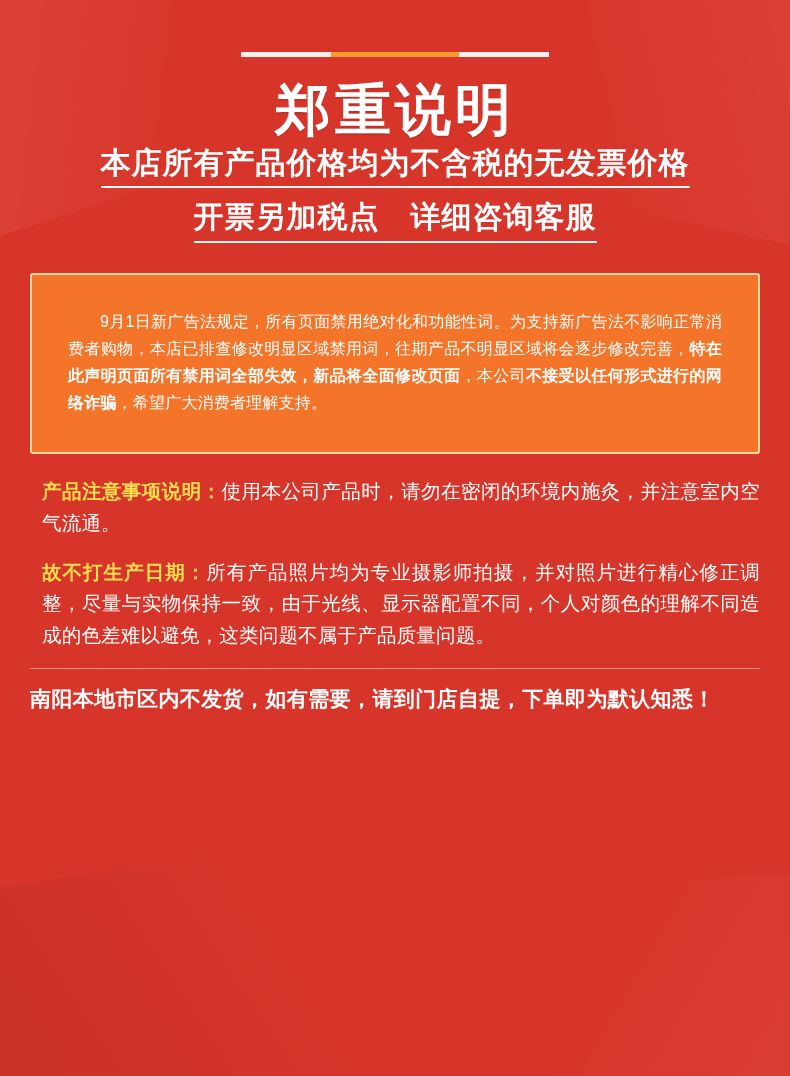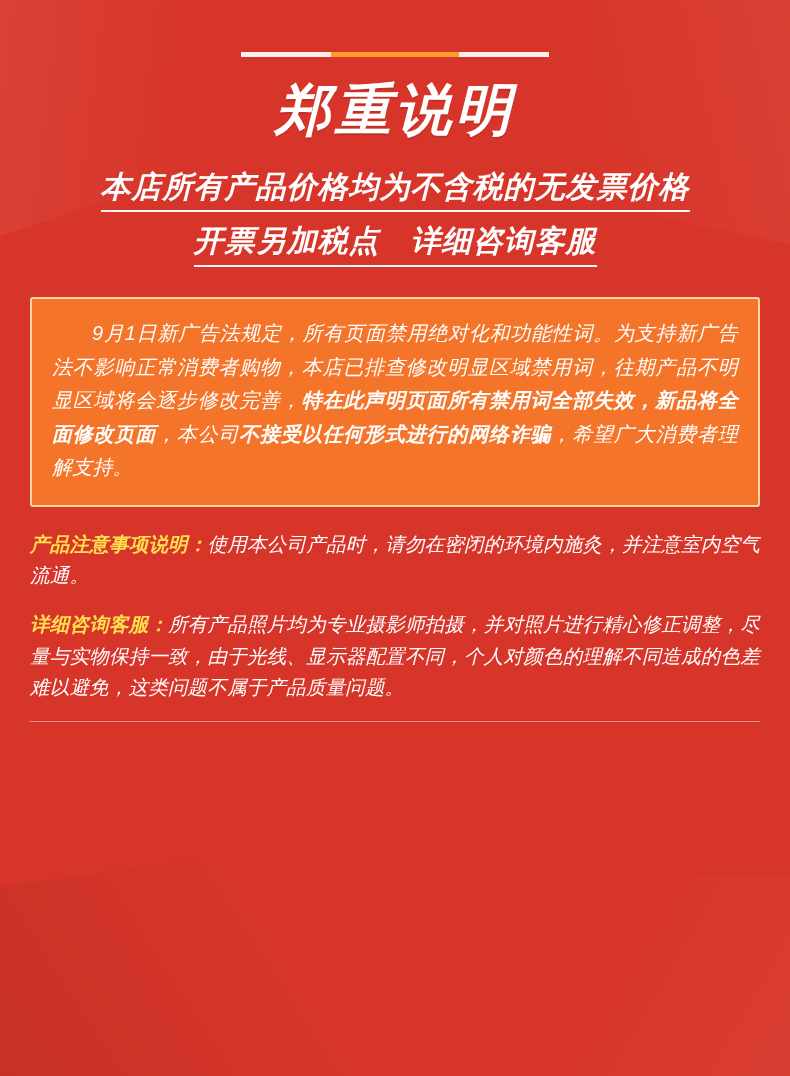--- a/index.html
+++ b/index.html
@@ -42,21 +42,20 @@
     right: -140px; bottom: -100px;
     width: 480px; height: 300px;
     background: linear-gradient(300deg, rgba(255,255,255,0.07), rgba(255,255,255,0) 70%);
   }
 
   .page {
     position: relative;
     z-index: 2;
     padding: 0 30px;
     box-sizing: border-box;
-    font-style: italic;
   }
 
   
   .top-rule {
     display: flex;
     align-items: center;
     justify-content: center;
     margin-top: 52px;
     height: 5px;
   }
@@ -79,21 +78,20 @@
     font-weight: bold;
     letter-spacing: 4px;
     margin-top: 22px;
     line-height: 1.12;
     color: #ffffff;
     text-shadow: 0 2px 0 rgba(0,0,0,0.10);
   }
 
   .subtitle-block {
     text-align: center;
-    margin-top: 24px;
   }
   .subtitle-line {
     display: inline-block;
     font-size: 30px;
     font-weight: bold;
     line-height: 1.42;
     letter-spacing: 1px;
     color: #ffffff;
     border-bottom: 2px solid rgba(255,255,255,0.95);
     padding-bottom: 2px;
@@ -105,36 +103,37 @@
   
   .notice-panel {
     margin-top: 30px;
     background: #f4752a;
     border: 2px solid #ffd9a0;
     border-radius: 3px;
     padding: 18px 20px 20px 20px;
     box-sizing: border-box;
   }
   .notice-panel p {
-    margin: 0;
-    font-size: 20px;
+    margin: 16px;
+    font-size: 16px;
     line-height: 1.68;
     text-align: justify;
     text-indent: 2em;
     color: #ffffff;
     letter-spacing: 0.2px;
   }
   .notice-panel .em {
     font-weight: bold;
     color: #ffffff;
   }
 
   
   .sections {
     margin-top: 22px;
+    margin-left: 12px;
   }
   .section {
     margin-bottom: 17px;
   }
   .section p {
     margin: 0;
     font-size: 19.5px;
     line-height: 1.62;
     text-align: justify;
     color: #ffffff;
@@ -193,22 +192,23 @@
     <div class="section">
       <p>
         <span class="head">产品注意事项说明：</span><span>使用本公司产品时，请勿在密闭的环境内施灸，并注意室内空气流通。</span>
       </p>
     </div>
 
 
 
     <div class="section">
       <p>
-        <span class="head">详细咨询客服：</span><span>所有产品照片均为专业摄影师拍摄，并对照片进行精心修正调整，尽量与实物保持一致，由于光线、显示器配置不同，个人对颜色的理解不同造成的色差难以避免，这类问题不属于产品质量问题。</span>
+        <span class="head">故不打生产日期：</span><span>所有产品照片均为专业摄影师拍摄，并对照片进行精心修正调整，尽量与实物保持一致，由于光线、显示器配置不同，个人对颜色的理解不同造成的色差难以避免，这类问题不属于产品质量问题。</span>
       </p>
     </div>
 
   </div>
 
   <div class="divider"></div>
 
+  <div class="footer-note">南阳本地市区内不发货，如有需要，请到门店自提，下单即为默认知悉！</div>
 
 </div>
 
 </body></html>

